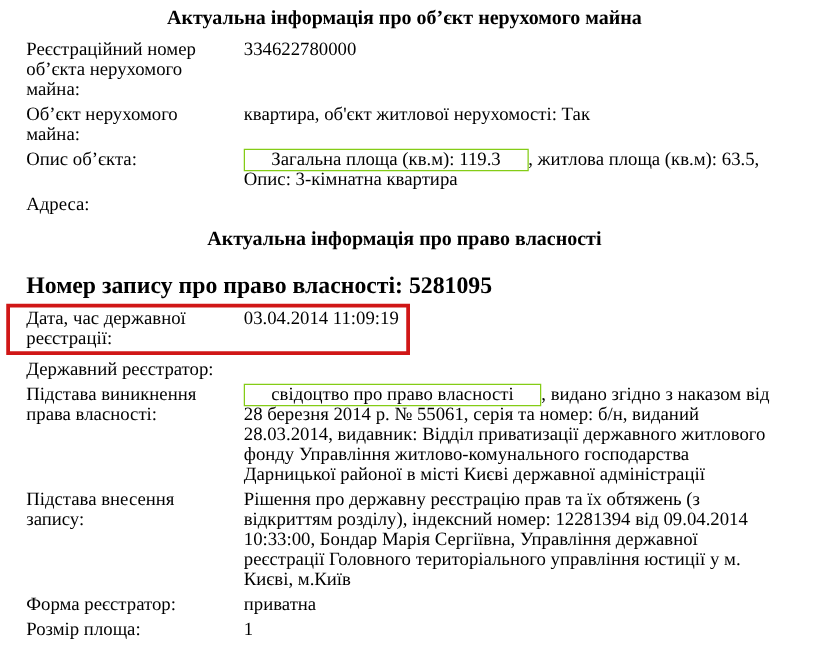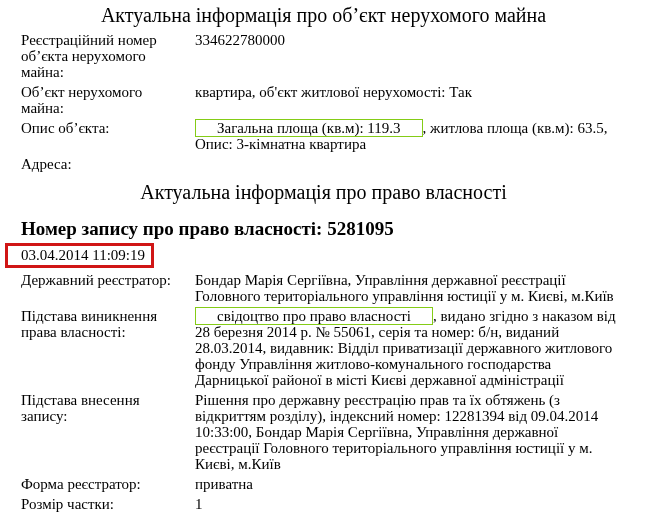--- a/index.html
+++ b/index.html
@@ -13,23 +13,23 @@
     overflow: hidden;
     font-family: "Liberation Serif", "DejaVu Serif", serif;
     font-size: 15px;
     line-height: 16px;
     color: #000000;
   }
   .doc {
     padding: 7px 24px 0 21px;
   }
   .title {
-    font-weight: normal;
+    font-weight: bold;
     text-align: center;
-    font-size: 20px;
+    font-size: 16px;
     margin-bottom: 9px;
   }
   .title-2 {
     margin-top: 12px;
     margin-bottom: 21px;
   }
   .record-line {
     font-weight: bold;
     font-size: 19px;
     margin-bottom: 6px;
@@ -94,41 +94,41 @@
 
   <div class="row">
     <div class="label">Адреса:</div>
   </div>
 
   <div class="title title-2">Актуальна інформація про право власності</div>
 
   <div class="record-line">Номер запису про право власності: 5281095</div>
 
   <div class="row hl-row">
+    <div class="label">Дата, час державної реєстрації:</div>
     <div class="value">03.04.2014 11:09:19</div>
   </div>
 
   <div class="row">
     <div class="label">Державний реєстратор:</div>
-    <div class="value">Бондар Марія Сергіївна, Управління державної реєстрації Головного територіального управління юстиції у м. Києві, м.Київ</div>
   </div>
 
   <div class="row">
     <div class="label">Підстава виникнення права власності:</div>
     <div class="value"><span class="hl">свідоцтво про право власності</span><span>, видано згідно з наказом від 28 березня 2014 р. № 55061, серія та номер: б/н, виданий 28.03.2014, видавник: Відділ приватизації державного житлового фонду Управління житлово-комунального господарства Дарницької районої в місті Києві державної адміністрації</span></div>
   </div>
 
   <div class="row">
     <div class="label">Підстава внесення запису:</div>
     <div class="value">Рішення про державну реєстрацію прав та їх обтяжень (з відкриттям розділу), індексний номер: 12281394 від 09.04.2014 10:33:00, Бондар Марія Сергіївна, Управління державної реєстрації Головного територіального управління юстиції у м. Києві, м.Київ</div>
   </div>
 
   <div class="row">
     <div class="label">Форма реєстратор:</div>
     <div class="value">приватна</div>
   </div>
 
   <div class="row">
-    <div class="label">Розмір частки:</div>
+    <div class="label">Розмір площа:</div>
     <div class="value">1</div>
   </div>
 
 </div>
 
 </body></html>

